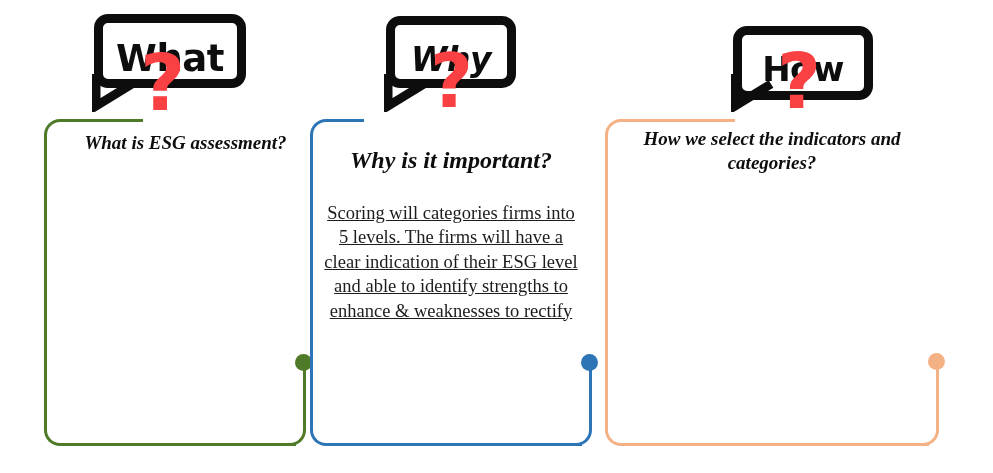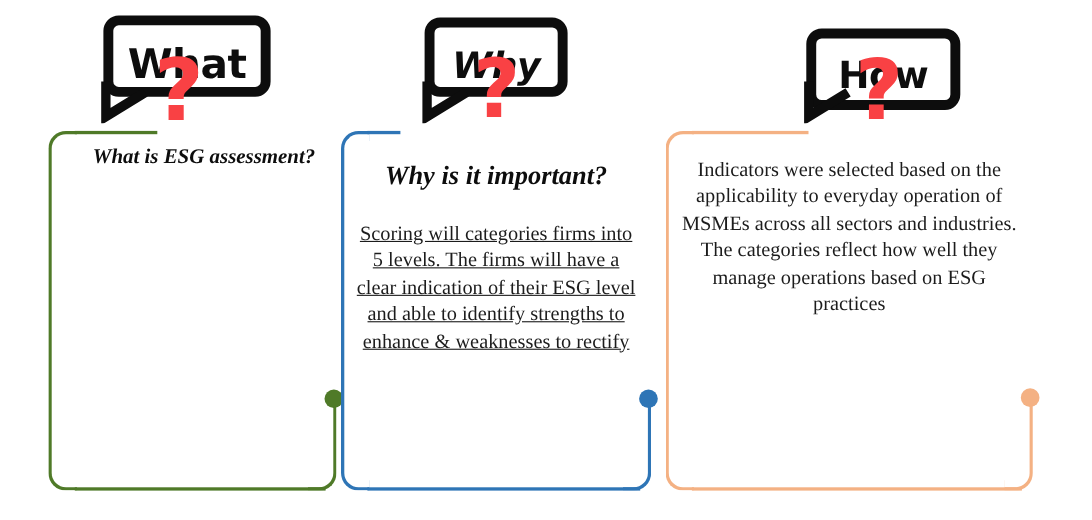--- a/index.html
+++ b/index.html
@@ -218,18 +218,18 @@
     </div>
 
     <div class="card c-orange" style="--c: #F4B183;">
       <div class="frame-l"></div>
       <div class="frame-top" style="width:106px;"></div>
       <div class="frame-bottom" style="width:300px;"></div>
       <div class="frame-r" style="height:88px;"></div>
       <div class="dot" style="right:-6px;top:234px;"></div>
 
       <div class="card-body">
-        <p class="card-text">Indicators were selected based on the applicability to everyday operation of MSMEs across all sectors and industries. The categories reflect how well they manage operations based on ESG practices</p>
+        <p class="card-title">How we select the indicators and categories?</p>
       </div>
     </div>
   </div>
 
 </div>
 
 </body></html>

